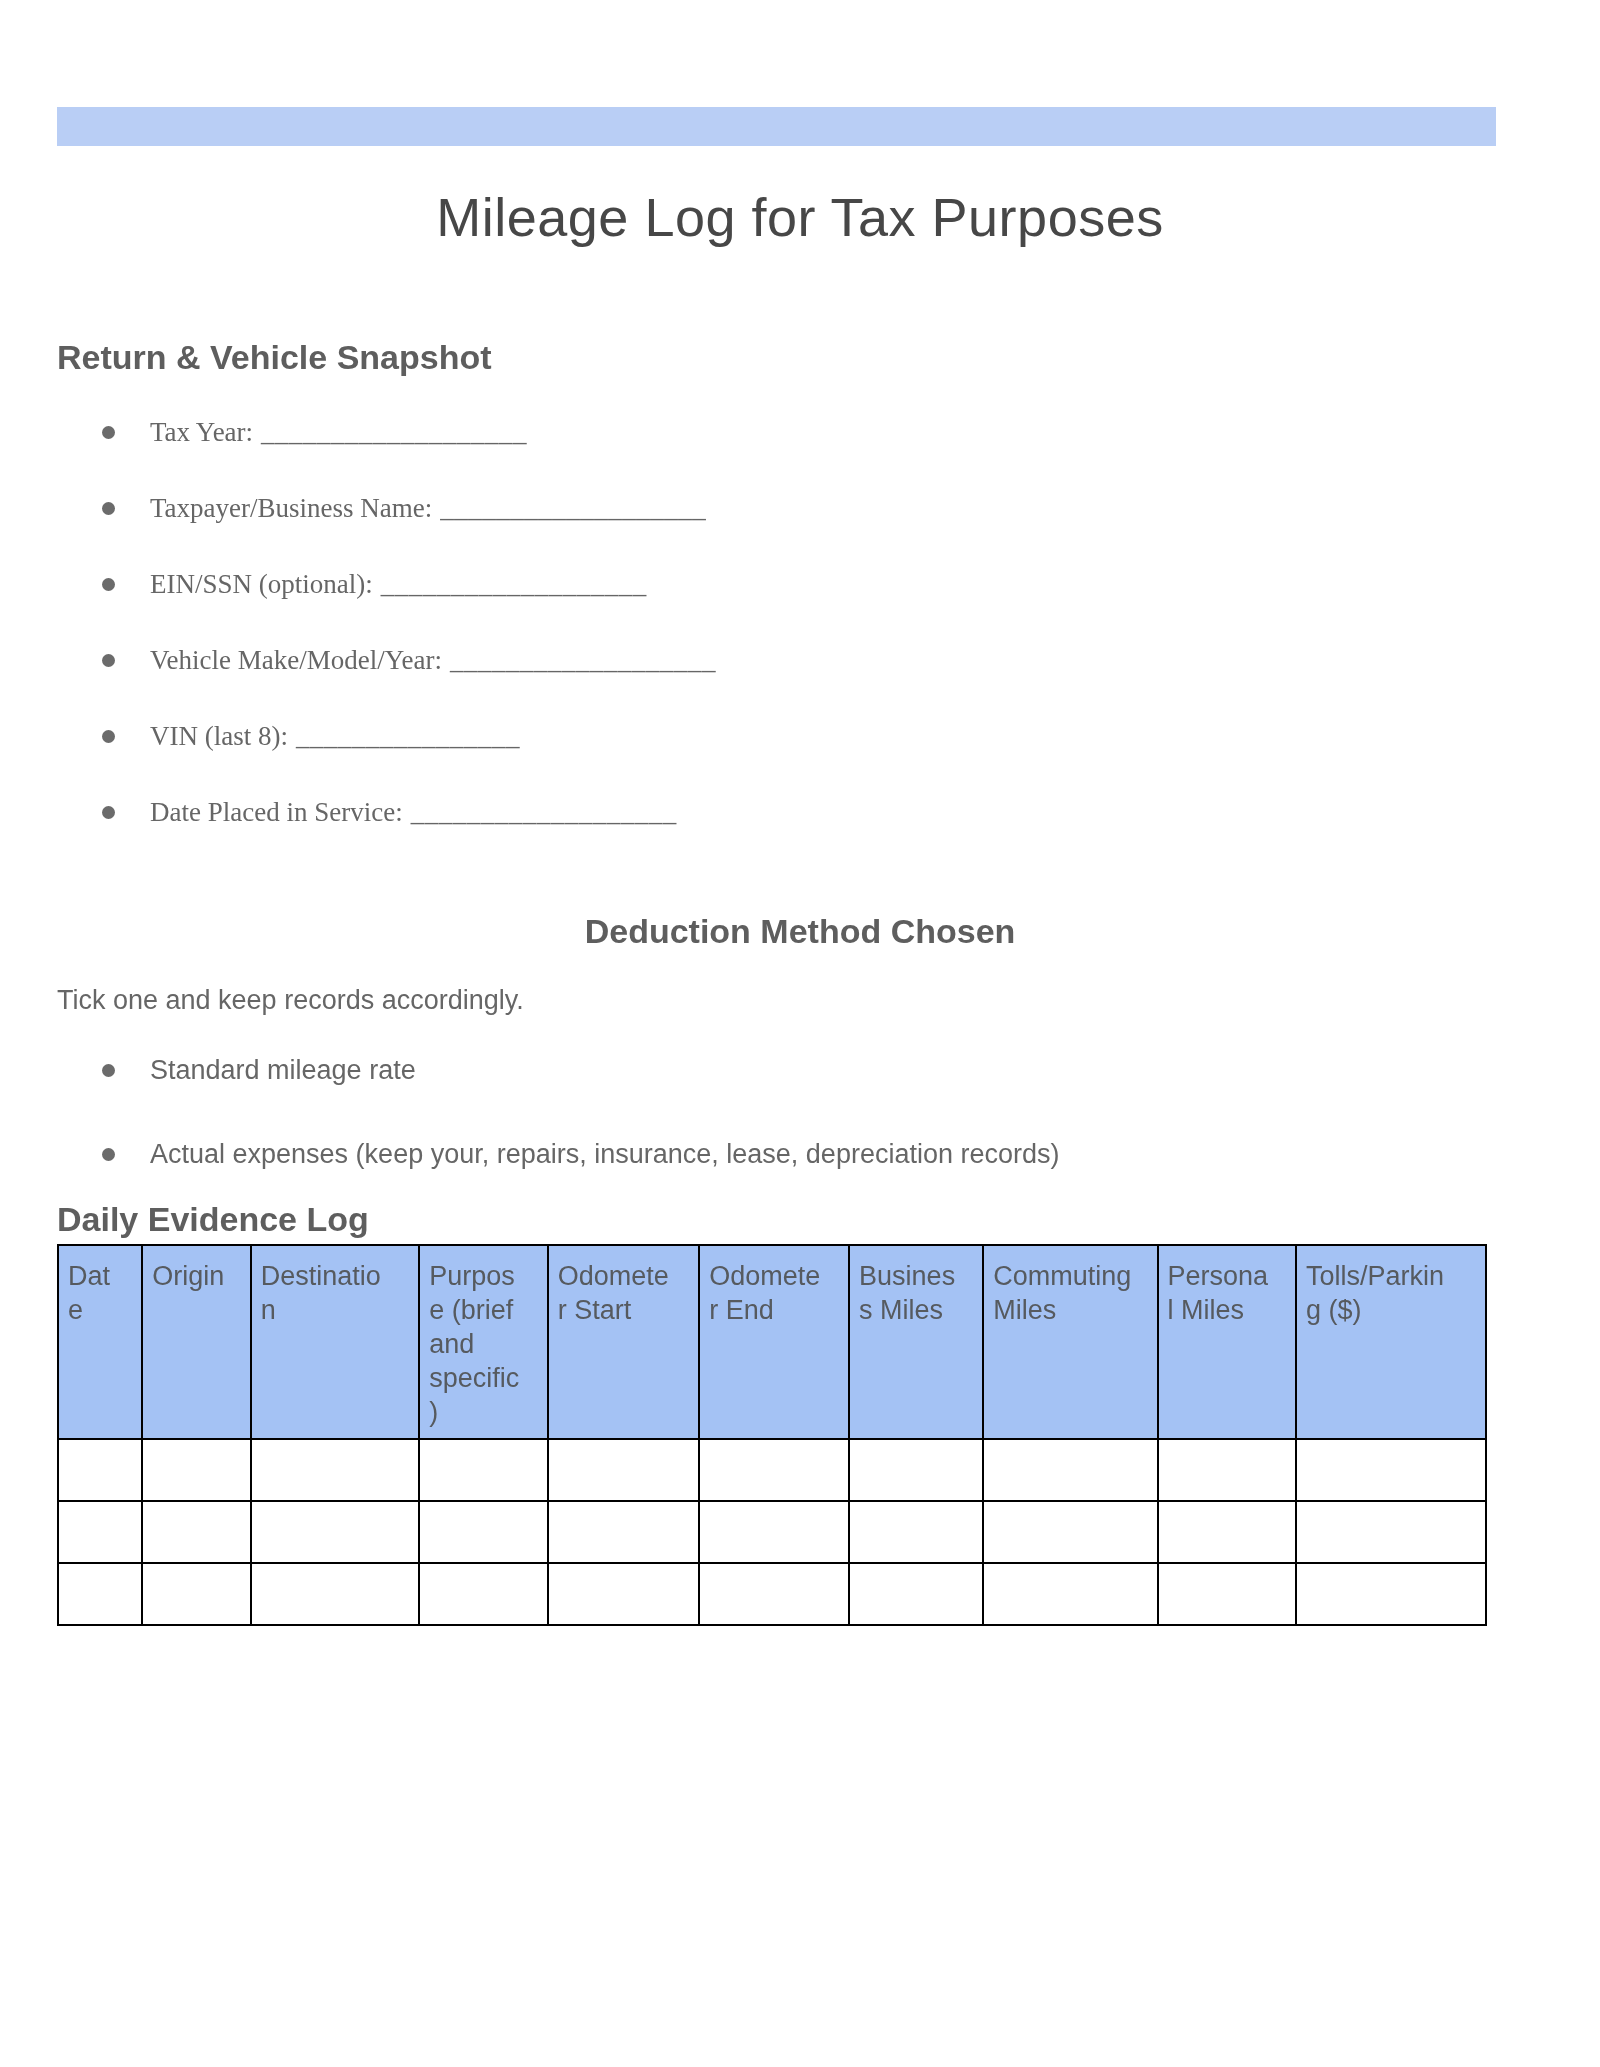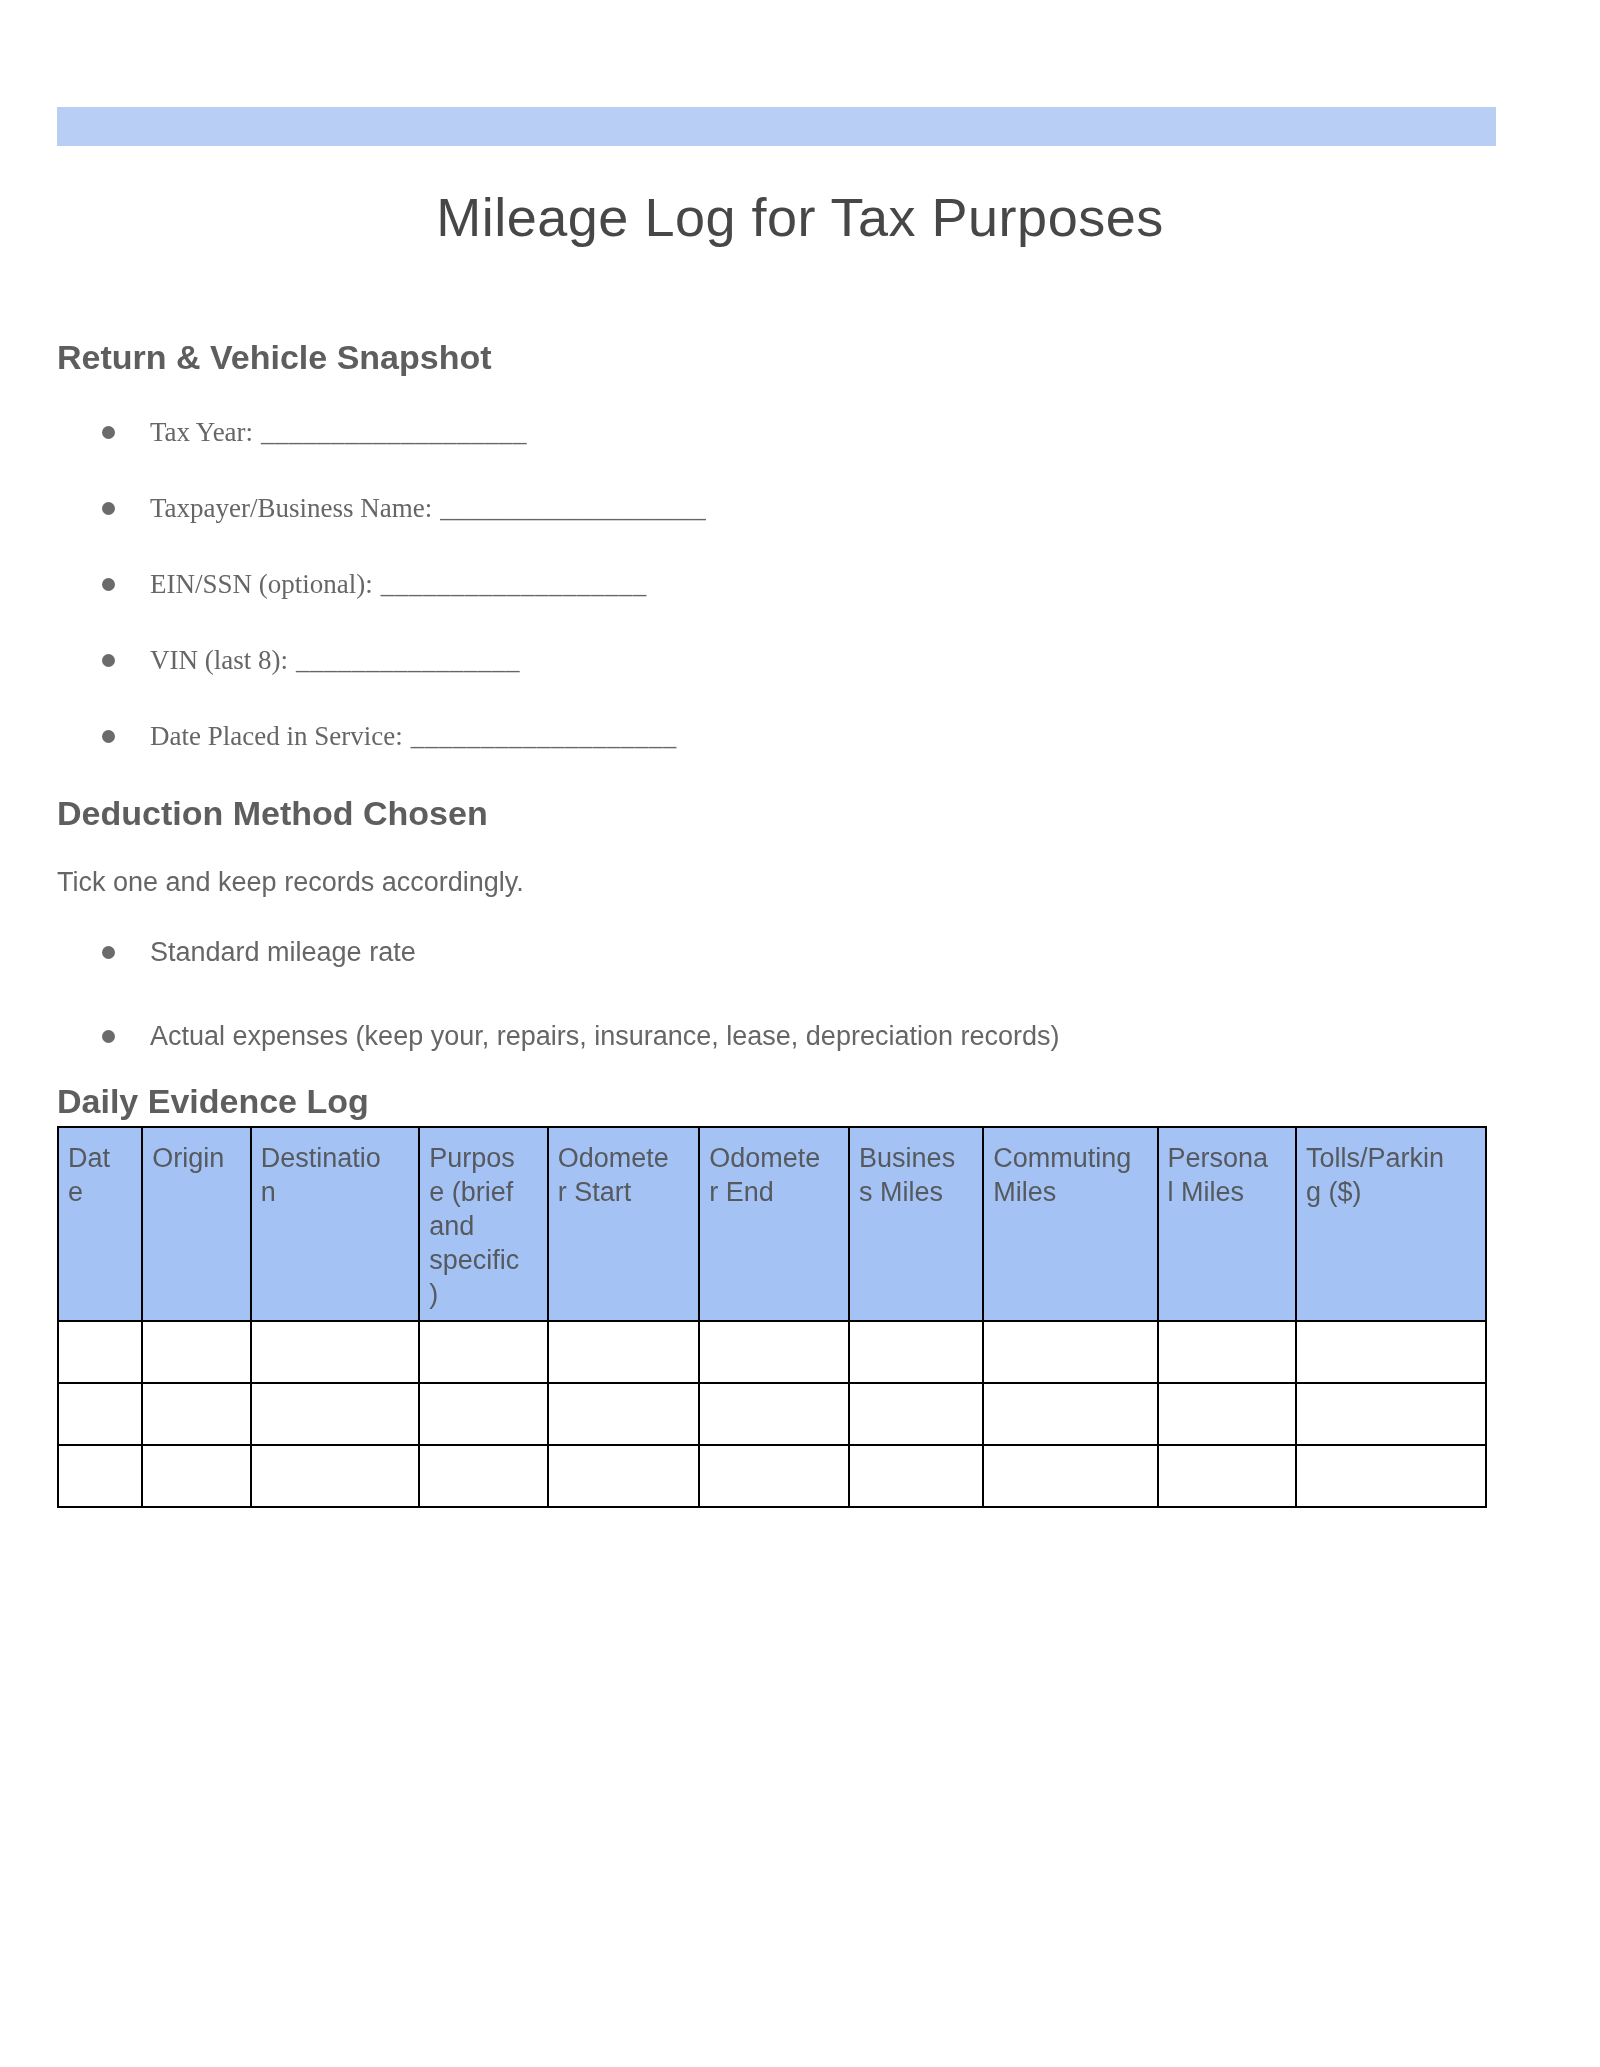--- a/index.html
+++ b/index.html
@@ -30,21 +30,21 @@
     letter-spacing: 0.5px;
   }
 
   h2.section-heading {
     font-size: 34px;
     line-height: 42.5px;
     font-weight: 700;
     color: #5e5e5e;
   }
   h2.sh-1 { margin-top: 86px; }
-  h2.sh-2 { margin-top: 40px; }
+  h2.sh-2 { margin-top: 82px; text-align: center; }
   h2.sh-3 { margin-top: 88px; }
   h2.sh-4 { margin-top: 28px; }
 
   p.body-text {
     font-size: 27px;
     line-height: 31px;
     color: #666666;
   }
   p.intro { margin-top: 32px; }
   p.counts { margin-top: 21px; line-height: 47px; max-width: 1432px; }
@@ -107,20 +107,23 @@
 
   <ul class="doc-list snapshot-list">
     <li>
       <span class="bullet-dot"></span><span>Tax Year:</span><span class="blank-line">___________________</span>
     </li>
     <li>
       <span class="bullet-dot"></span><span>Taxpayer/Business Name:</span><span class="blank-line">___________________</span>
     </li>
     <li>
       <span class="bullet-dot"></span><span>EIN/SSN (optional):</span><span class="blank-line">___________________</span>
+    </li>
+    <li>
+      <span class="bullet-dot"></span><span>Vehicle Make/Model/Year:</span><span class="blank-line">___________________</span>
     </li>
     <li>
       <span class="bullet-dot"></span><span>VIN (last 8):</span><span class="blank-line">________________</span>
     </li>
     <li>
       <span class="bullet-dot"></span><span>Date Placed in Service:</span><span class="blank-line">___________________</span>
     </li>
   </ul>
 
   <h2 class="section-heading sh-2">Deduction Method Chosen</h2>

